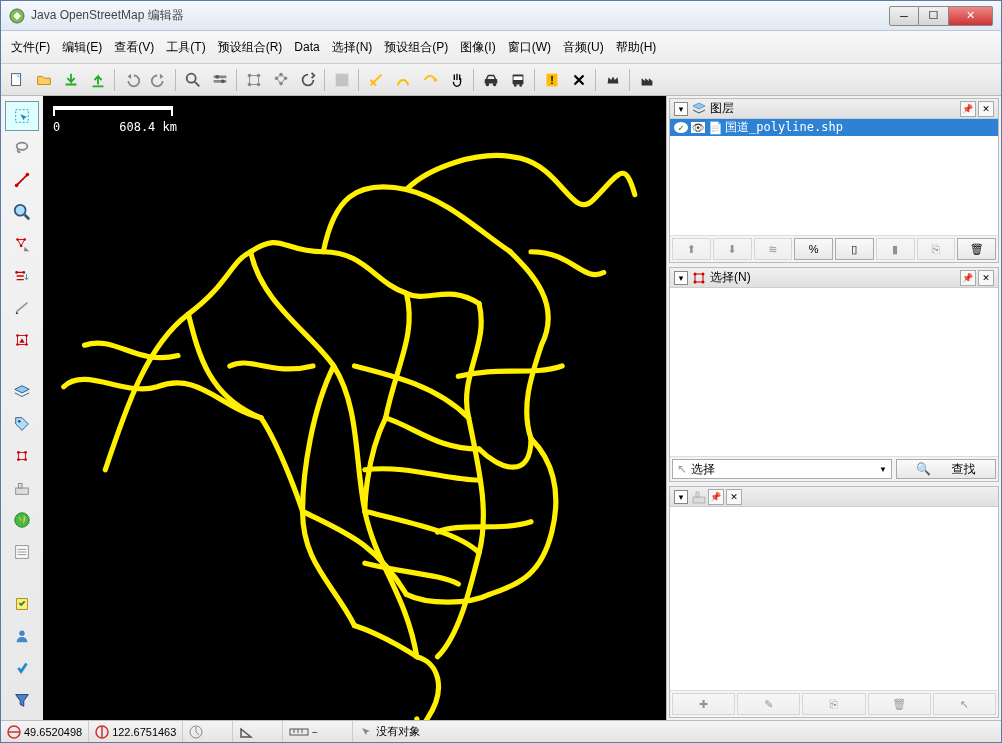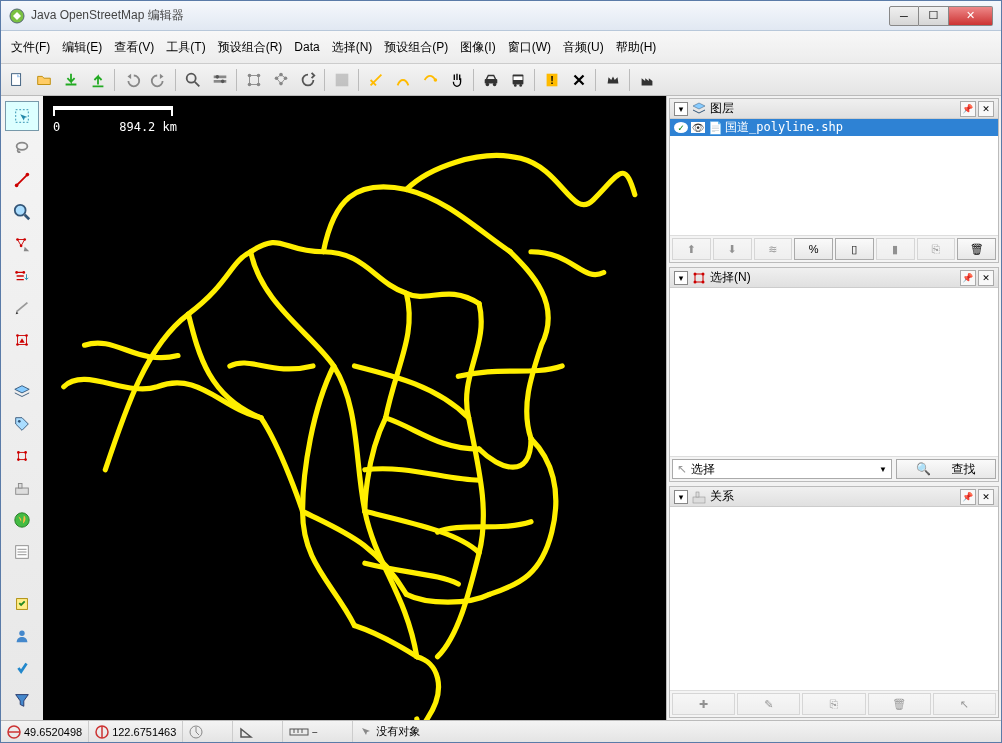--- a/index.html
+++ b/index.html
@@ -355,21 +355,21 @@
             <path d="M3 4h14l-5 7v6l-4-2v-4z" fill="#48c" stroke="#236"></path>
           </svg>
         </div>
     </div>
 
     <div class="mapview">
       <div class="scale-bar">
         <div class="scale-line"></div>
         <div class="scale-labels">
           <span>0</span>
-          <span>894.2 km</span>
+          <span>608.4 km</span>
         </div>
       </div>
       <svg class="map-svg" viewBox="0 0 600 640">
         <g stroke="#ffef00" stroke-width="5" fill="none" stroke-linecap="round" stroke-linejoin="round">
           <path d="M60 360 C80 300 100 240 140 210 C180 180 180 160 200 150 C230 130 230 150 270 150 C310 150 320 180 350 190 C370 200 390 180 420 200"></path>
           <path d="M20 280 C40 260 80 290 110 280 C150 265 170 300 210 310"></path>
           <path d="M40 240 C70 230 90 260 130 250"></path>
           <path d="M200 150 C210 200 260 230 280 260 C305 300 300 350 310 400 C320 450 350 480 360 540"></path>
           <path d="M270 150 C280 100 300 80 350 90 C390 100 420 130 450 150"></path>
           <path d="M350 90 C370 70 420 50 460 60 C500 70 510 120 530 100 C555 75 560 60 570 95"></path>
@@ -459,21 +459,20 @@
         </div>
       </div>
 
       <div class="panel" style="flex:1">
         <div class="panel-header">
           <div class="ph-icon">▾</div>
           <svg width="14" height="14">
               <rect x="1" y="7" width="12" height="6" fill="#ddd" stroke="#888" stroke-width="0.5"></rect>
               <rect x="4" y="2" width="3" height="5" fill="#ddd" stroke="#888" stroke-width="0.5"></rect>
             </svg>
-          <span class="ph-title" style="margin-left:4px">关系</span>
           <div class="ph-btn">📌</div>
           <div class="ph-btn">✕</div>
         </div>
         <div class="panel-body"></div>
         <div class="panel-btnrow">
           <div class="pbtn disabled">✚</div>
           <div class="pbtn disabled">✎</div>
           <div class="pbtn disabled">⎘</div>
           <div class="pbtn disabled">🗑</div>
           <div class="pbtn disabled">↖</div>

